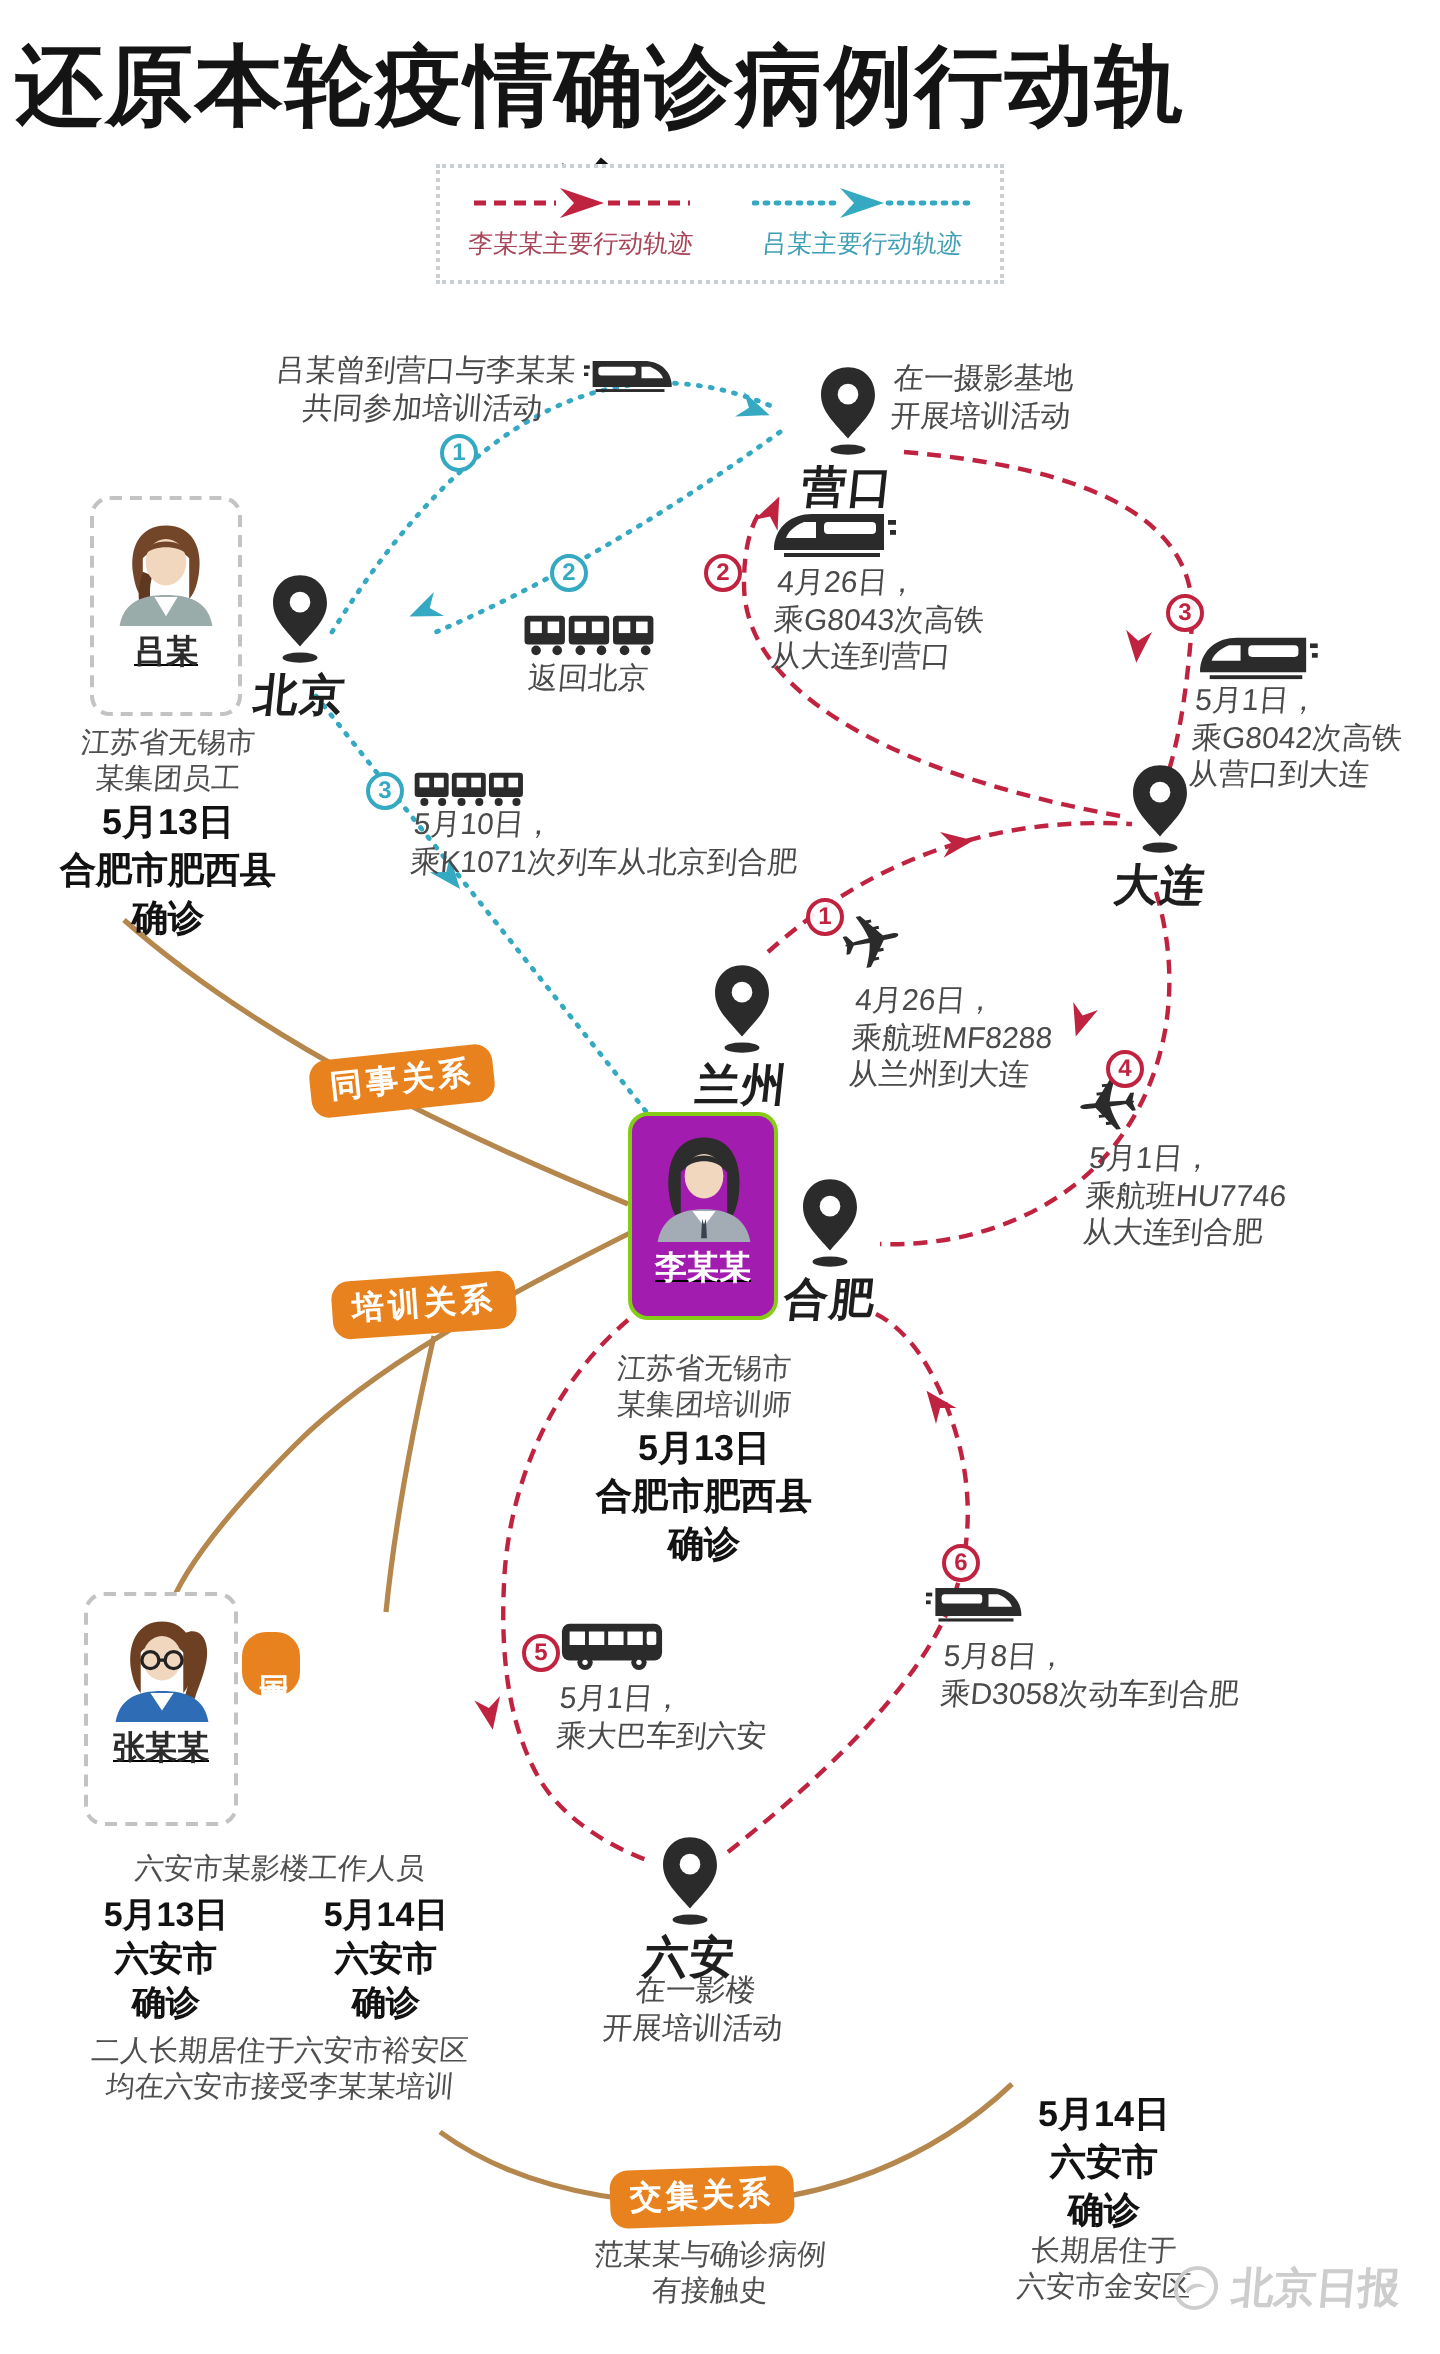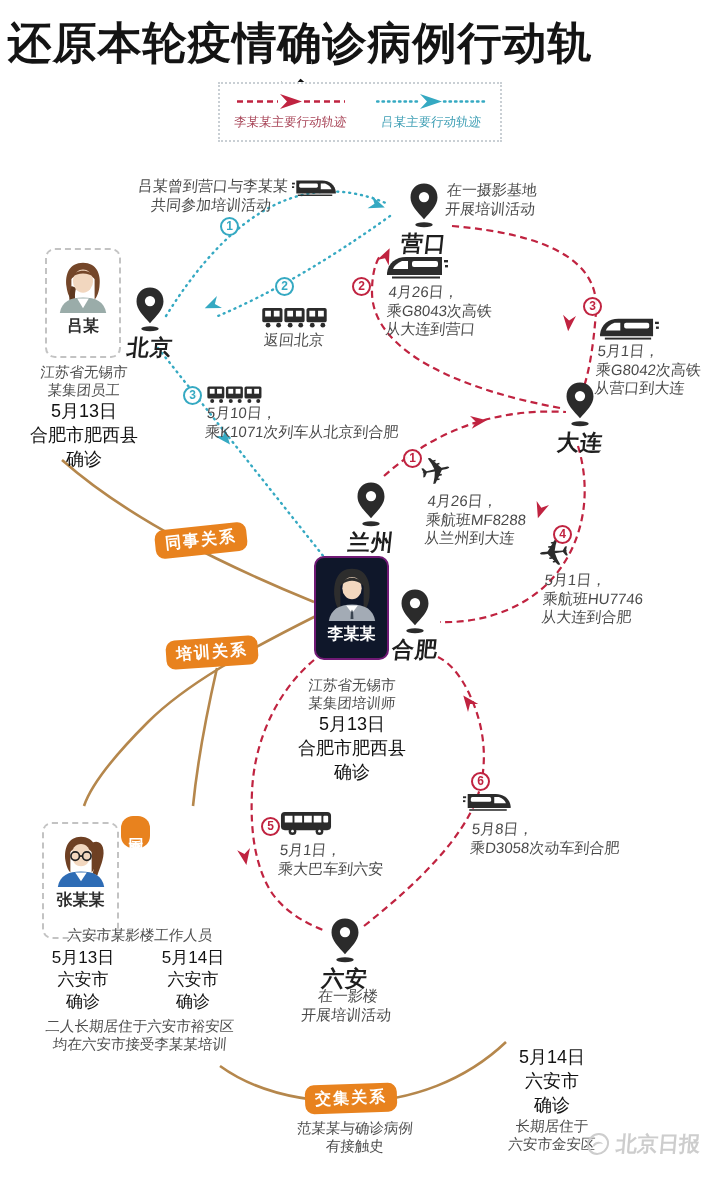--- a/index.html
+++ b/index.html
@@ -16,41 +16,41 @@
   .legend .lab.teal{color:#3f9fb5;}
   
   .overlay{position:absolute;left:0;top:0;z-index:1;}
   
   .pin{position:absolute;width:34px;z-index:2;}
   .pin svg{display:block;width:32px;height:46px;margin:0 auto;}
   .loc-label{position:absolute;top:47px;left:50%;transform:translateX(-50%) skewX(-6deg);
              font-weight:800;font-size:22px;color:#1e1e1e;white-space:nowrap;letter-spacing:1px;}
   
   .card{position:absolute;border:2px dashed #c3c3c3;border-radius:10px;background:#fff;
-        text-align:center;z-index:2;box-sizing:border-box;padding-top:5px;}
+        text-align:center;z-index:2;box-sizing:border-box;padding-top:5px;text-decoration:underline;}
   .card svg.avatar{display:block;width:62px;height:58px;margin:0 auto;}
   .card .name{font-weight:800;font-size:16px;color:#2b2b2b;margin-top:3px;}
-  .card.red{background:#0f172a;border:2px solid #701a75;}
+  .card.red{background:#a21caf;border:2px solid #84cc16;}
   .card.red .name{color:#fff;}
   
   .badge{position:absolute;background:#e8821e;color:#fff;font-weight:800;font-size:16px;
          border-radius:9px;padding:4px 10px;letter-spacing:2px;z-index:4;white-space:nowrap;}
   .badge.vert{writing-mode:vertical-rl;padding:10px 5px;letter-spacing:3px;font-size:15px;border-radius:12px;}
   
   .step{position:absolute;width:19px;height:19px;border-radius:50%;border:2px solid;box-sizing:border-box;
         font-size:12px;font-weight:700;line-height:15px;text-align:center;background:rgba(255,255,255,.92);z-index:3;}
   .step.red{color:#c02340;border-color:#c02340;}
   .step.blue{color:#35a9c2;border-color:#35a9c2;}
   
   .note{position:absolute;z-index:2;font-size:15px;line-height:18.5px;color:#4a4a4a;
         transform:skewX(-5deg);white-space:nowrap;}
   .note.center{text-align:center;}
   .cap{position:absolute;z-index:2;text-align:center;}
   .cap .gray{font-size:14.5px;line-height:18px;color:#4f4f4f;transform:skewX(-5deg);}
-  .cap .bold{font-size:18px;line-height:24px;font-weight:400;color:#121212;}
+  .cap .bold{font-size:18px;line-height:24px;font-weight:700;color:#121212;}
   .cap .bold.sm{font-size:17px;line-height:22px;}
   
   .ticon{position:absolute;z-index:2;color:#2b2b2b;}
   .ticon.flip{transform:scaleX(-1);}
   .plane{position:absolute;z-index:2;font-size:38px;line-height:1;color:#2b2b2b;
          font-family:"DejaVu Sans",sans-serif;}
   
   .watermark{position:absolute;left:586px;top:1130px;display:flex;align-items:center;gap:6px;
              color:#cdcdcd;font-size:21px;font-weight:700;z-index:2;transform:skewX(-5deg);}
 </style>
@@ -220,21 +220,21 @@
       <path d="M32,6 C17,6 12,20 14,36 C15,43 17,47 20,50 L20,24 C24,18 40,18 44,24 L44,50 C47,47 49,43 50,36 C52,20 47,6 32,6 Z" fill="#2d2d2d"></path>
       <ellipse cx="32" cy="26" rx="10" ry="11.5" fill="#f2d7bf"></ellipse>
       <path d="M22,22 C23,13 41,13 42,22 C37,17 27,17 22,22 Z" fill="#2d2d2d"></path>
       <path d="M8,60 C10,48 19,43 32,43 C45,43 54,48 56,60 Z" fill="#a3abb5"></path>
       <path d="M26,44 L32,52 L38,44 Z" fill="#ffffff"></path>
       <path d="M31,48 L32,51 L33,48 L33.5,58 L30.5,58 Z" fill="#39434f"></path>
     </svg>
     <div class="name">李某某</div>
   </div>
 
-  <div class="card" style="left:42px;top:822px;width:77px;height:117px">
+  <div class="card" style="left:42px;top:796px;width:77px;height:117px">
     <svg class="avatar" viewBox="0 0 64 60">
       <path d="M44,14 C53,10 58,20 54,33 C52,40 50,44 49,48 L44,46 C47,38 47,26 44,14 Z" fill="#6e4023"></path>
       <path d="M32,8 C19,8 14,20 16,33 C17,39 19,43 21,45 L21,24 C25,18 39,18 43,24 L43,45 C45,43 47,39 48,33 C50,20 45,8 32,8 Z" fill="#6e4023"></path>
       <ellipse cx="32" cy="27" rx="10" ry="11.5" fill="#f2d7bf"></ellipse>
       <circle cx="26" cy="28" r="4.4" fill="none" stroke="#222" stroke-width="1.7"></circle>
       <circle cx="38" cy="28" r="4.4" fill="none" stroke="#222" stroke-width="1.7"></circle>
       <line x1="30.4" y1="28" x2="33.6" y2="28" stroke="#222" stroke-width="1.7"></line>
       <path d="M8,60 C10,48 19,44 32,44 C45,44 54,48 56,60 Z" fill="#2e6cb5"></path>
       <path d="M26,45 L32,54 L38,45 Z" fill="#ffffff"></path>
     </svg>

